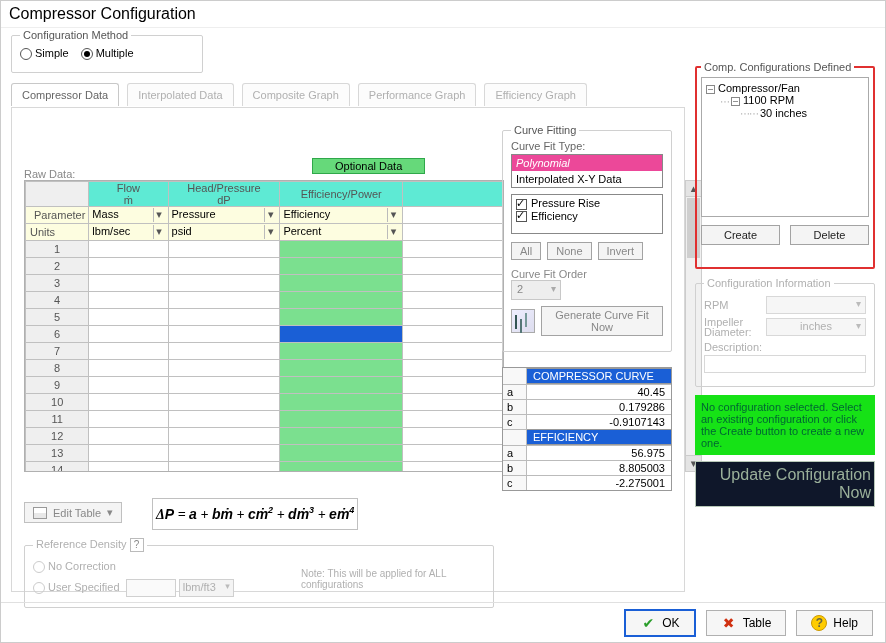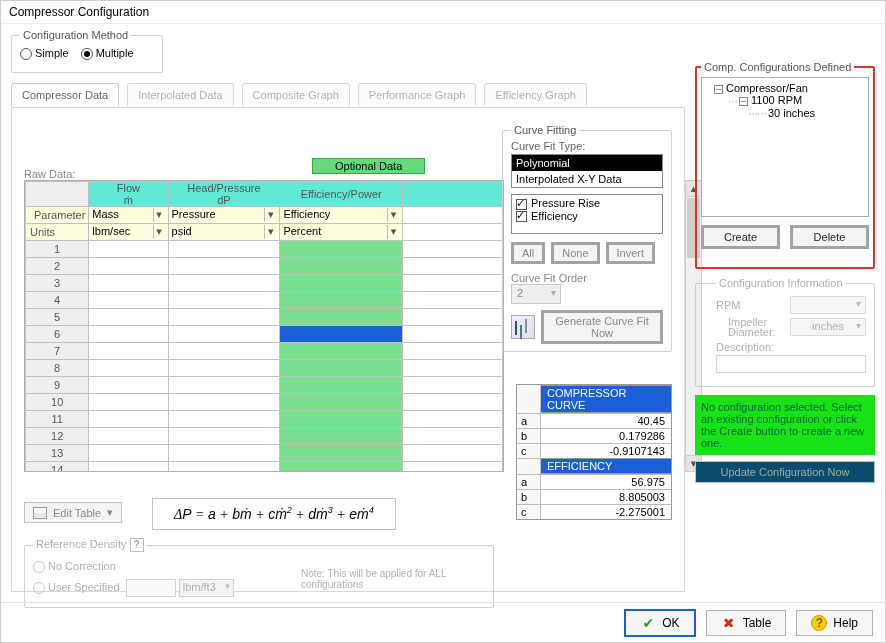--- a/index.html
+++ b/index.html
@@ -1,24 +1,24 @@
 <!DOCTYPE html>
 <html><head>
 <meta charset="utf-8">
 <style>
 * { box-sizing: border-box; font-family: "Segoe UI", Tahoma, sans-serif; }
 body { margin: 0; background: #fff; width: 886px; height: 643px; font-size: 11px; color: #000; position: relative; overflow: hidden; }
 .window { width: 886px; height: 643px; border: 1px solid #ccc; position: relative; background: #fff; }
-.titlebar { padding: 4px 8px; font-size: 12px; border-bottom: 1px solid #eee; }
+.titlebar { padding: 4px 8px; font-size: 16px; border-bottom: 1px solid #eee; }
 .content { position: absolute; top: 24px; left: 0; right: 0; bottom: 40px; padding: 6px 10px; }
 
 fieldset { border: 1px solid #d0d0d0; border-radius: 2px; padding: 4px 8px 6px 8px; margin: 0; position: relative; }
 fieldset > legend { font-size: 11px; color: #555; padding: 0 3px; }
 
-.cfg-method { position: absolute; left: 10px; top: 4px; width: 152px; height: 44px; }
+.cfg-method { position: absolute; left: 10px; top: 4px; width: 192px; height: 44px; }
 .radio-row { display: flex; gap: 12px; margin-top: 2px; align-items: center; }
 .radio-dot { width: 12px; height: 12px; border: 1px solid #555; border-radius: 50%; display: inline-flex; align-items: center; justify-content: center; margin-right: 3px; vertical-align: middle; }
 .radio-dot.filled::after { content:""; width:6px; height:6px; background:#000; border-radius:50%; }
 
 .tabstrip { position: absolute; left: 10px; top: 58px; display: flex; gap: 0; }
 .tab { border: 1px solid #d8d8d8; border-bottom: none; padding: 5px 10px; font-size: 11px; color: #b0b0b0; background: #fcfcfc; border-radius: 3px 3px 0 0; margin-right: 8px; }
 .tab.active { color: #666; background: #fff; border-color: #c8c8c8; }
 
 .tabpage { position: absolute; left: 10px; right: 200px; top: 82px; bottom: 10px; border: 1px solid #d8d8d8; background: #fff; padding: 8px; }
 .tabpage .rawlbl { color: #888; position: absolute; left: 12px; top: 60px; }
@@ -33,73 +33,73 @@
 .greencell { background: #7be08f !important; }
 .bluecell { background: #1a5fd6 !important; }
 .dd { float: right; width: 12px; height: 14px; border-left: 1px solid #bbb; text-align: center; line-height: 12px; color:#555; }
 .vscroll { position: absolute; right: -18px; top: 72px; width: 17px; height: 292px; background:#f0f0f0; border:1px solid #ccc; }
 .vscroll .arrow { height:16px; background:#e4e4e4; border-bottom:1px solid #ccc; text-align:center; line-height:14px; color:#555; }
 .vscroll .arrow.bot { position:absolute; bottom:0; left:0; right:0; border-top:1px solid #ccc; border-bottom:none; }
 .vscroll .thumb { position:absolute; top:17px; left:1px; right:1px; height:60px; background:#cfcfcf; }
 
 .edit-btn { position: absolute; left: 12px; top: 394px; display:flex; align-items:center; border:1px solid #c0c0c0; padding:3px 8px; background:#f4f4f4; color:#888; gap:6px; }
 .edit-icon { width:14px; height:12px; border:1px solid #999; background:linear-gradient(#fff 50%, #e8e8e8 50%); }
-.eqn { position:absolute; left:140px; top:390px; border:1px solid #c0c0c0; padding:6px 21px; font-size:14px; font-style:italic; font-family:"Times New Roman",serif; }
+.eqn { position:absolute; left:140px; top:390px; border:1px solid #c0c0c0; padding:6px 3px; font-size:14px; font-style:italic; font-family:"Times New Roman",serif;font-weight:bold; }
 .eqn sup{font-size:9px; font-style:italic;}
 
 .refdens { position: absolute; left: 12px; top: 430px; width: 470px; height: 70px; }
 .refdens * { color:#b0b0b0; }
 .qicon { display:inline-block; width:14px; height:14px; border:1px solid #bbb; text-align:center; line-height:12px; font-size:10px; color:#888; margin-left:3px; vertical-align:middle; }
 .note { position:absolute; left:276px; top:16px; width:160px; font-size:10px; color:#b0b0b0; }
 .densinput { width:50px; height:18px; border:1px solid #d0d0d0; background:#fafafa; display:inline-block; vertical-align:middle; }
 .denssel { width:55px; height:18px; border:1px solid #d0d0d0; background:#f4f4f4; display:inline-block; vertical-align:middle; padding:1px 3px; position:relative; }
 .denssel::after{content:"▾"; position:absolute; right:3px; top:1px; color:#bbb; font-size:9px;}
 
 .curvefit { position: absolute; right: 12px; top: 16px; width: 170px; height: 228px; }
 .cf-listbox { border:1px solid #888; height:34px; margin-top:2px; }
 .cf-listbox .row { padding:1px 4px; height:16px; line-height:14px; }
-.cf-listbox .row.sel { background:#000000; color:#fff; }
+.cf-listbox .row.sel { background:#ec4899; color:#fff;font-style:italic; }
 .chklist { border:1px solid #888; margin-top:6px; padding:2px 4px; height:40px; }
 .chk { width:11px; height:11px; border:1px solid #555; display:inline-block; vertical-align:middle; margin-right:4px; position:relative; }
 .chk.on::after{content:"✓"; position:absolute; left:-1px; top:-3px; font-size:11px;}
 .smbtns { display:flex; gap:6px; margin-top:8px; }
-.btn { border:3px solid #a3a3a3; background:#f4f4f4; padding:2px 8px; color:#888; text-align:center; }
+.btn { border:1px solid #a3a3a3; background:#f4f4f4; padding:2px 8px; color:#888; text-align:center; }
 .ordersel { width:50px; height:20px; border:1px solid #c8c8c8; background:#eee; display:inline-block; padding:2px 5px; position:relative; color:#888; }
 .ordersel::after{content:"▾"; position:absolute; right:4px; top:2px; color:#aaa; font-size:10px;}
 .genbtn { display:flex; align-items:center; gap:6px; margin-top:6px; }
 .chartico { width:24px; height:24px; border:1px solid #aaa; background:linear-gradient(135deg,#eef,#dde); position:relative; }
 .chartico::before{content:""; position:absolute; left:3px; bottom:3px; width:2px; height:14px; background:#355; box-shadow: 5px 4px 0 #577, 10px -2px 0 #799;}
 
-.curvetbl { position:absolute; right:12px; top:276px; width:156px; border:1px solid #999; font-size:11px; }
+.curvetbl { position:absolute; right:12px; top:259px; width:170px; border:1px solid #999; font-size:11px; }
 .curvetbl .hdr{ background:#1a5fd6; color:#fff; padding:1px 6px; font-weight:normal; border:1px solid #999; border-left:none; border-right:none;}
 .curvetbl .crow{ display:flex; }
 .curvetbl .crow .k{ width:24px; border-right:1px solid #bbb; border-top:1px solid #bbb; padding:1px 4px; background:#f8f8f8;}
 .curvetbl .crow .v{ flex:1; text-align:right; padding:1px 6px; border-top:1px solid #bbb;}
 
 
 .rightpanel { position:absolute; right:10px; top:36px; width:180px; }
 .defined { border:2px solid #e03030; padding:4px; height:208px; position:relative; }
 .defined legend{ background:#fff; }
-.tree { border:1px solid #aaa; height:140px; padding:4px 12px; font-size:11px; overflow:hidden; }
+.tree { border:1px solid #aaa; height:140px; padding:4px 4px; font-size:11px; overflow:hidden; }
 .tnode { white-space:nowrap; }
 .tbox { display:inline-block; width:9px; height:9px; border:1px solid #888; text-align:center; line-height:7px; font-size:9px; margin-right:3px; color:#555; vertical-align:middle;}
 .dotln { display:inline-block; vertical-align:middle; color:#aaa; letter-spacing:-1px; font-size:10px; margin-right:2px;}
 .defbtns { display:flex; gap:10px; margin-top:8px; justify-content:space-between; }
 .defbtns .btn { flex:1; padding:3px 0; color:#222; }
 
 .cfginfo { margin-top:8px; height:110px; }
-.cfginfo * { color:#b0b0b0;margin-left:12px; }
+.cfginfo * { color:#b0b0b0; }
 .cfgrow { display:flex; align-items:center; margin:3px 0; gap:4px; }
 .cfgrow .lbl{ width:58px; }
 .cfgrow .fld{ flex:1; height:18px; border:1px solid #d8d8d8; background:#f6f6f6; position:relative; padding:1px 4px; font-size:11px;}
 .cfgrow .fld.dd::after{content:"▾"; position:absolute; right:4px; top:1px; color:#bbb; font-size:10px;}
 .descfld{ height:18px; border:1px solid #d8d8d8; background:#fff; margin-top:2px; }
 
 .hintbox { margin-top:8px; background:#16e216; padding:6px; font-size:11px; color:#063; }
-.updbtn { margin-top:6px; border:1px solid #b8c8b8; background:#0c4a6e; padding:4px 3px; text-align:center; color:#9ab09a; font-size:11px;}
+.updbtn { margin-top:6px; border:1px solid #b8c8b8; background:#0f172a; padding:4px 3px; text-align:right; color:#9ab09a; font-size:16px;}
 
 
 .bottombar { position:absolute; left:0; right:0; bottom:0; height:40px; border-top:1px solid #e0e0e0; display:flex; justify-content:flex-end; align-items:center; gap:10px; padding:0 12px; }
 .mainbtn { display:flex; align-items:center; gap:6px; border:1px solid #b0b0b0; padding:4px 14px; background:#f6f6f6; font-size:12px; }
 .mainbtn.primary { border:2px solid #1a5fd6; }
 .ico { width:16px; height:16px; display:inline-flex; align-items:center; justify-content:center; font-size:14px; }
 .ico-ok { color:#2a9d2a; }
 .ico-x { color:#d03010; }
 .ico-q { width:16px; height:16px; border-radius:50%; background:#fc0; border:1px solid #c90; color:#664; font-weight:bold; font-size:12px; }
 </style>

